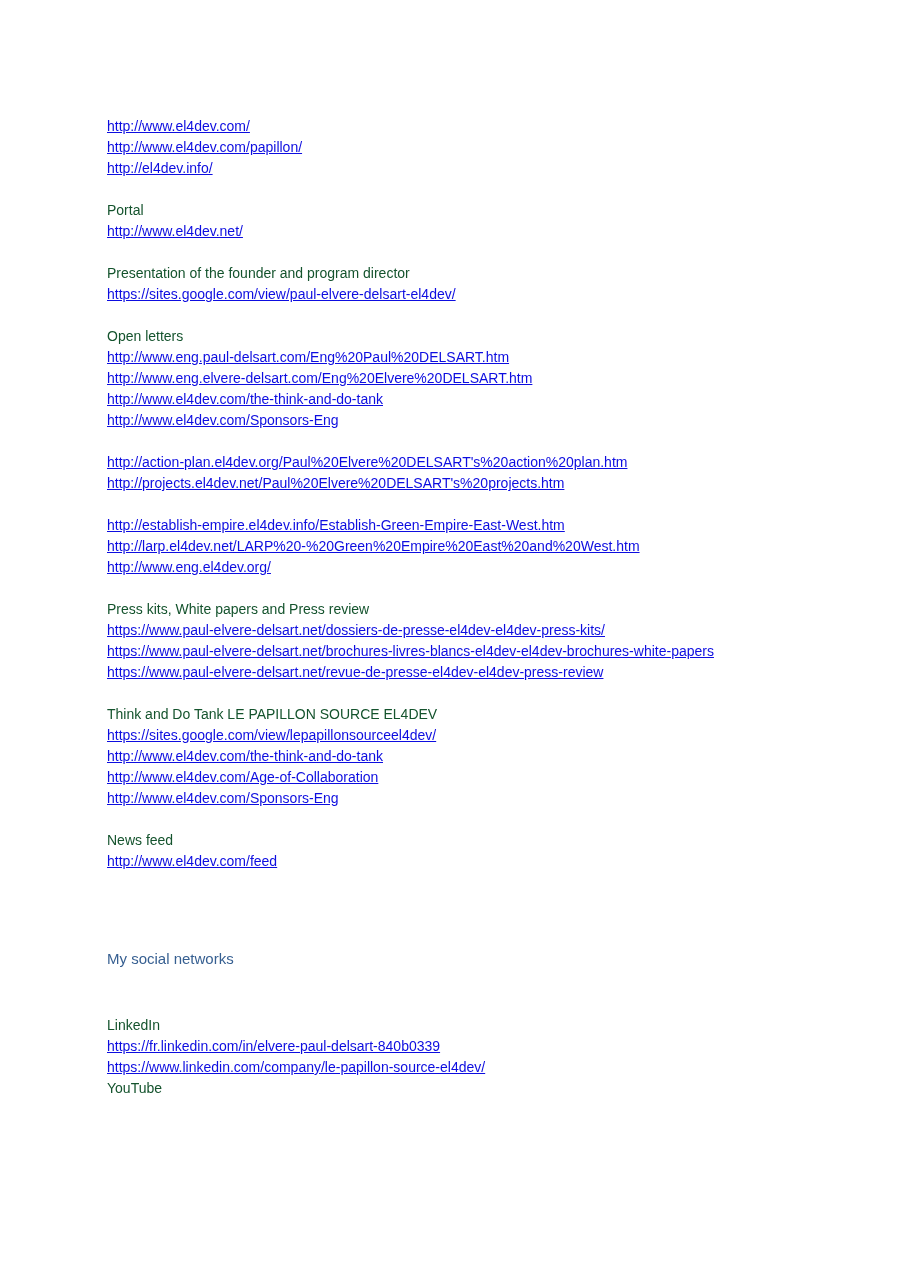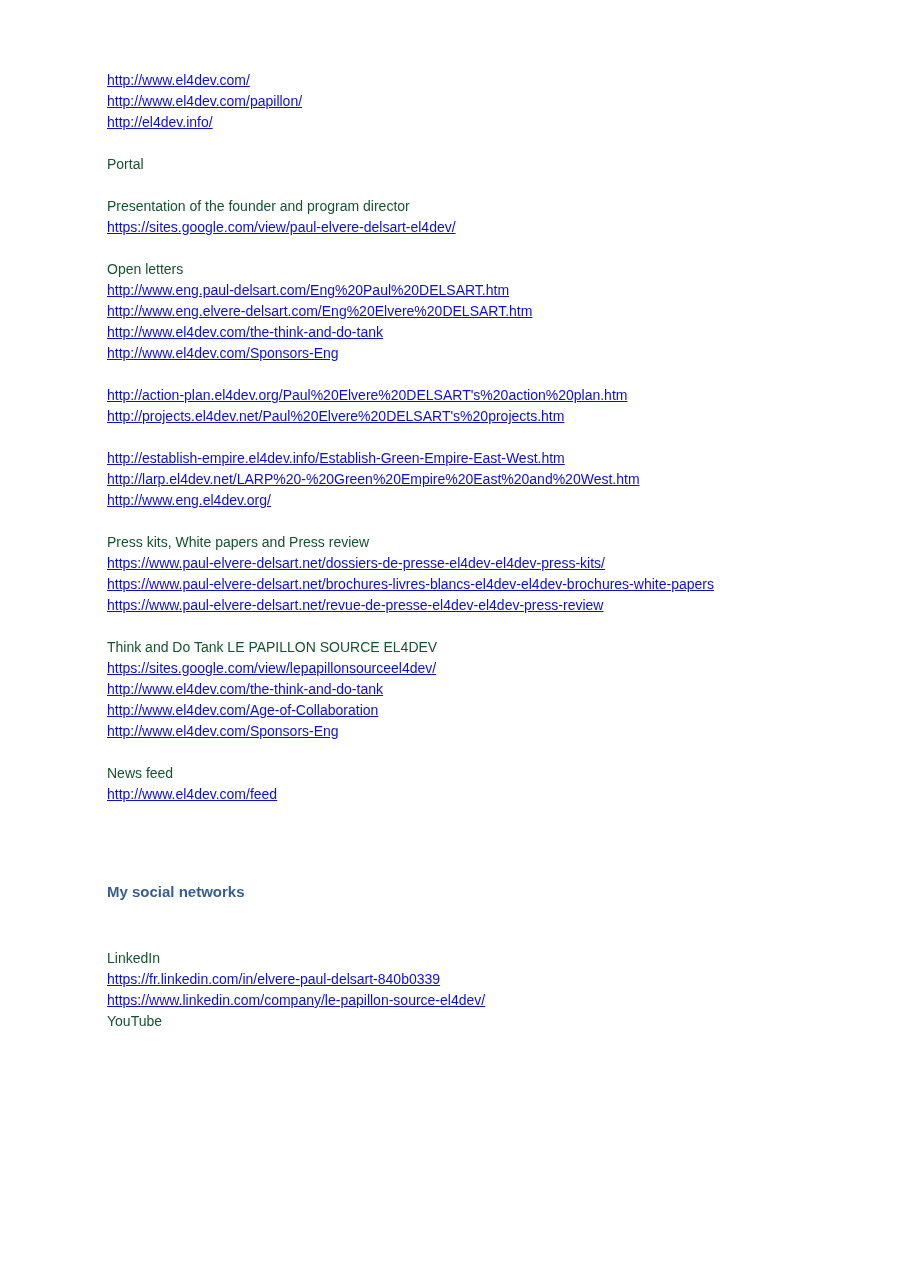--- a/index.html
+++ b/index.html
@@ -10,21 +10,21 @@
   .page {
     position: relative;
     width: 905px;
     height: 1280px;
     background: #ffffff;
     font-family: "Liberation Sans", sans-serif;
     font-size: 14px;
     color: #000000;
     overflow: hidden;
     box-sizing: border-box;
-    padding: 70px 80px 0 107px;
+    padding: 116px 80px 0 107px;
   }
   .line {
     height: 21px;
     line-height: 21px;
     white-space: nowrap;
   }
   .section {
     margin: 0 0 21px 0;
   }
   a.link {
@@ -33,40 +33,41 @@
     cursor: pointer;
   }
   .label {
     color: #14532d;
   }
   .social-heading {
     margin-top: 76px;
     height: 21px;
     line-height: 21px;
     font-size: 15px;
-    font-weight: bold;
+    font-weight: normal;
     color: #365f91;
   }
   .social-groups {
     margin-top: 46px;
   }
 </style>
 </head>
 <body>
 
 <div class="page">
 
   <div class="section">
     <div class="line"><a class="link">http://www.el4dev.com/</a></div>
     <div class="line"><a class="link">http://www.el4dev.com/papillon/</a></div>
     <div class="line"><a class="link">http://el4dev.info/</a></div>
   </div>
 
   <div class="section">
     <div class="line label">Portal</div>
+    <div class="line"><a class="link">http://www.el4dev.net/</a></div>
   </div>
 
   <div class="section">
     <div class="line label">Presentation of the founder and program director</div>
     <div class="line"><a class="link">https://sites.google.com/view/paul-elvere-delsart-el4dev/</a></div>
   </div>
 
   <div class="section">
     <div class="line label">Open letters</div>
     <div class="line"><a class="link">http://www.eng.paul-delsart.com/Eng%20Paul%20DELSART.htm</a></div>

